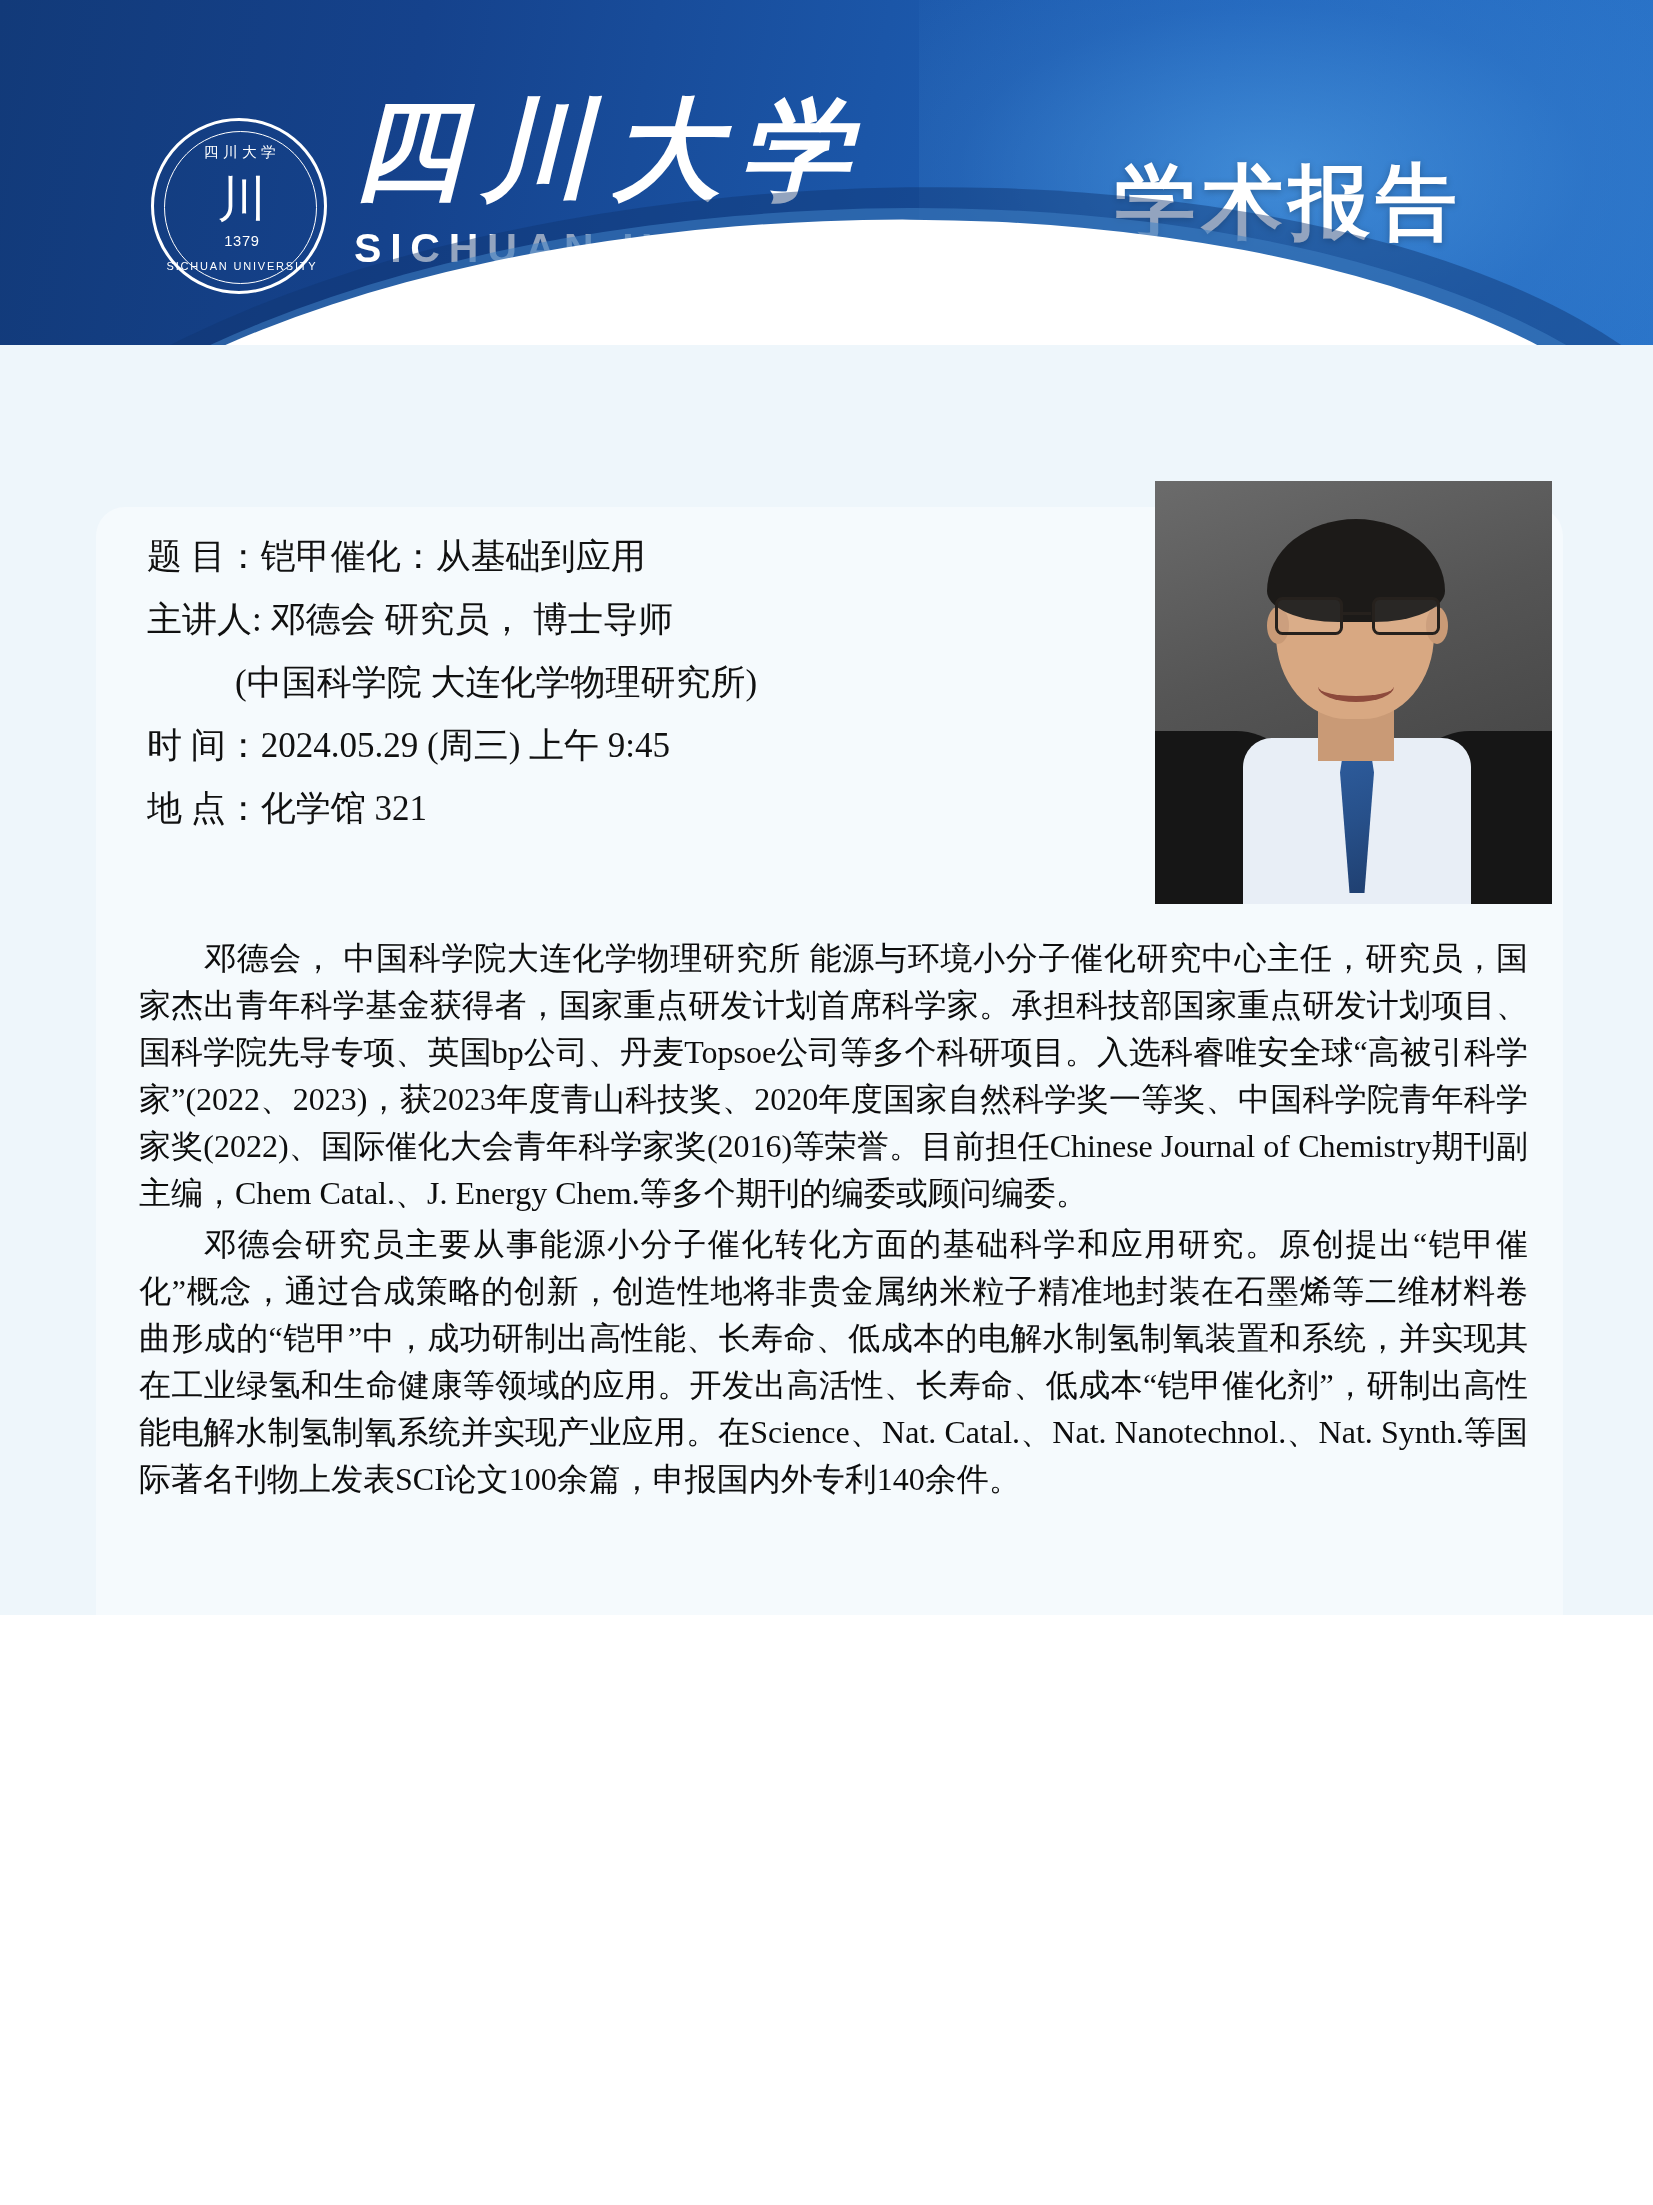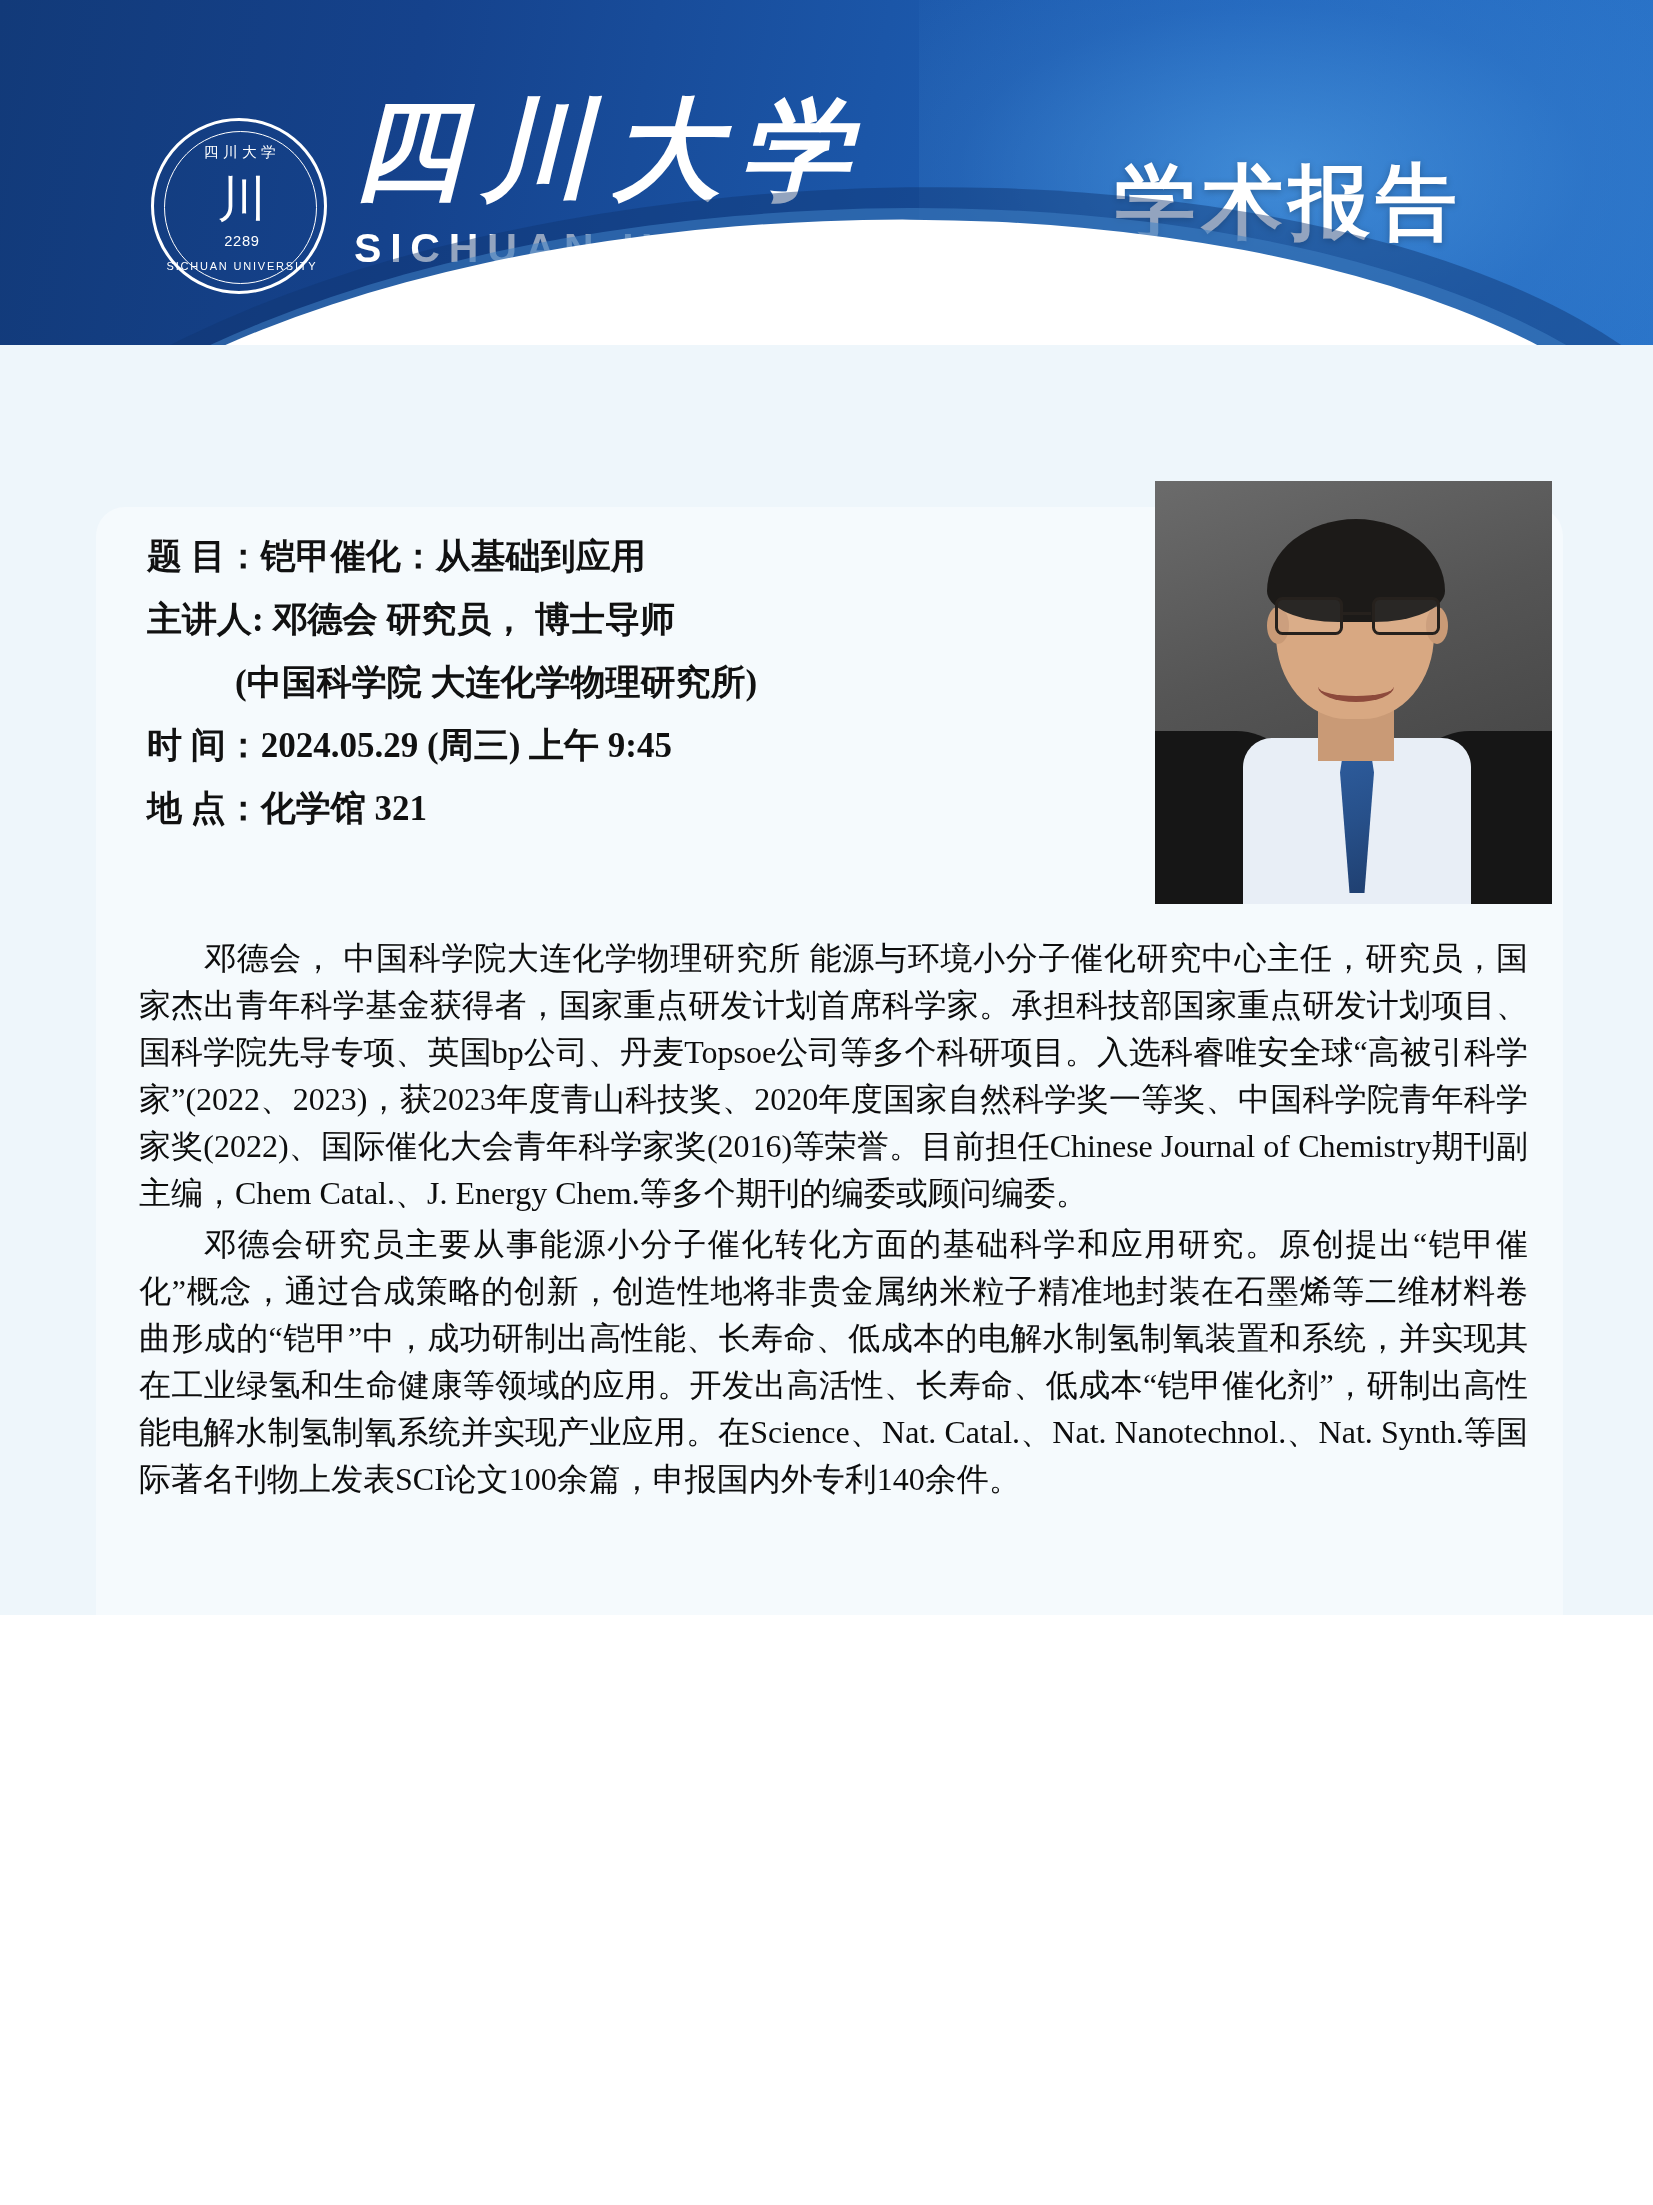--- a/index.html
+++ b/index.html
@@ -159,21 +159,21 @@
 
   .meta {
     position: absolute;
     left: 51px; top: 18.4px;
     width: 985px;
   }
   .meta-line {
     color: #111111;
     font-size: 35px;
     line-height: 63px;
-    font-weight: bold;
+    font-weight: normal;
     font-family: "Liberation Serif", serif;
     white-space: nowrap;
   }
   .meta-line.indent { padding-left: 88px; }
 
   .portrait {
     position: absolute;
     left: 1059px; top: -26px;
     width: 397px; height: 423px;
     background: linear-gradient(160deg, #6b6b6b 0%, #555555 40%, #3c3c3c 100%);
@@ -297,21 +297,21 @@
 
 <div class="poster">
 
   <div class="header">
     <div class="header-glow"></div>
 
     <div class="logo-seal">
       <div class="inner-ring"></div>
       <div class="seal-top-text">四川大学</div>
       <div class="seal-glyph">川</div>
-      <div class="seal-year">2289</div>
+      <div class="seal-year">1379</div>
       <div class="seal-bottom-text">SICHUAN UNIVERSITY</div>
     </div>
 
     <div class="univ-cn">四川大学</div>
     <div class="univ-en">SICHUAN UNIVERSITY</div>
     <div class="report-title">学术报告</div>
 
     <div class="header-swoosh3"></div>
     <div class="header-swoosh2"></div>
     <div class="header-swoosh"></div>

